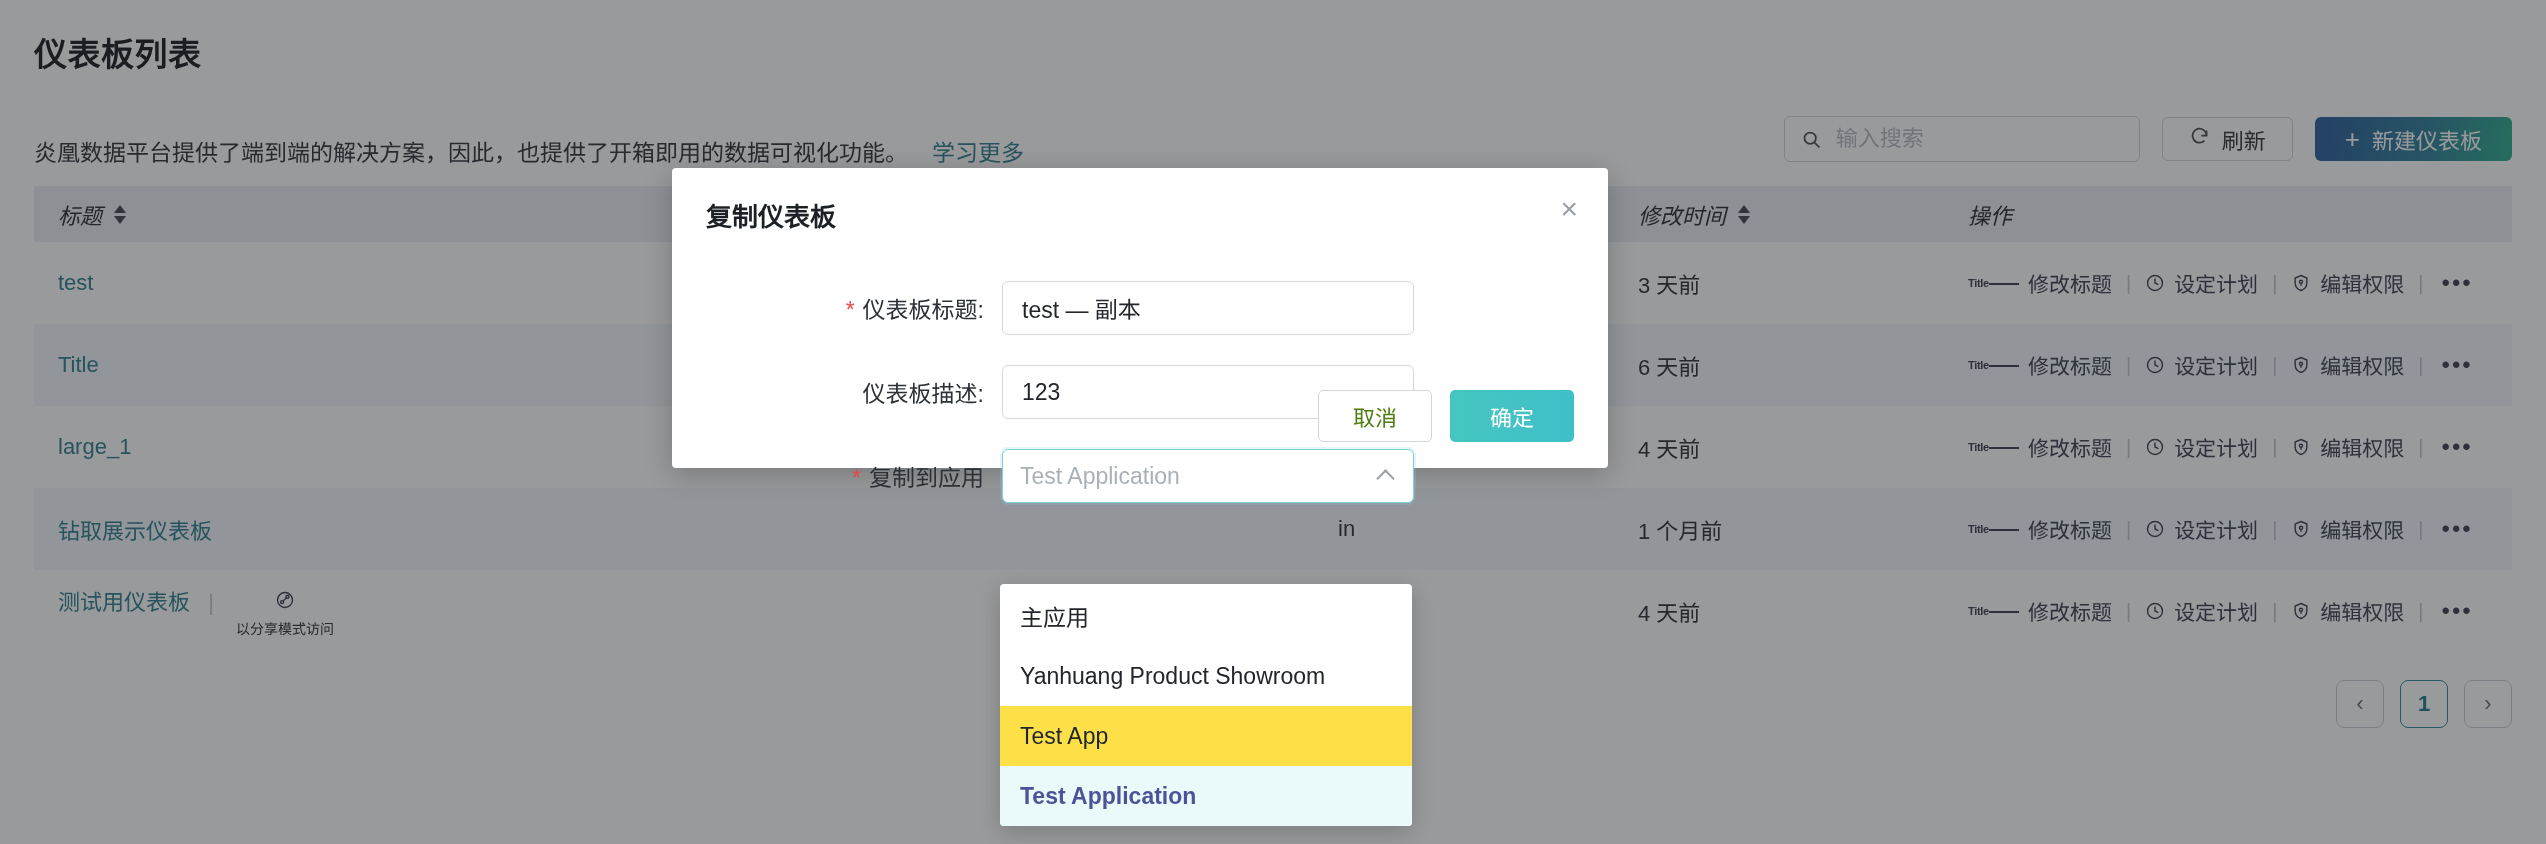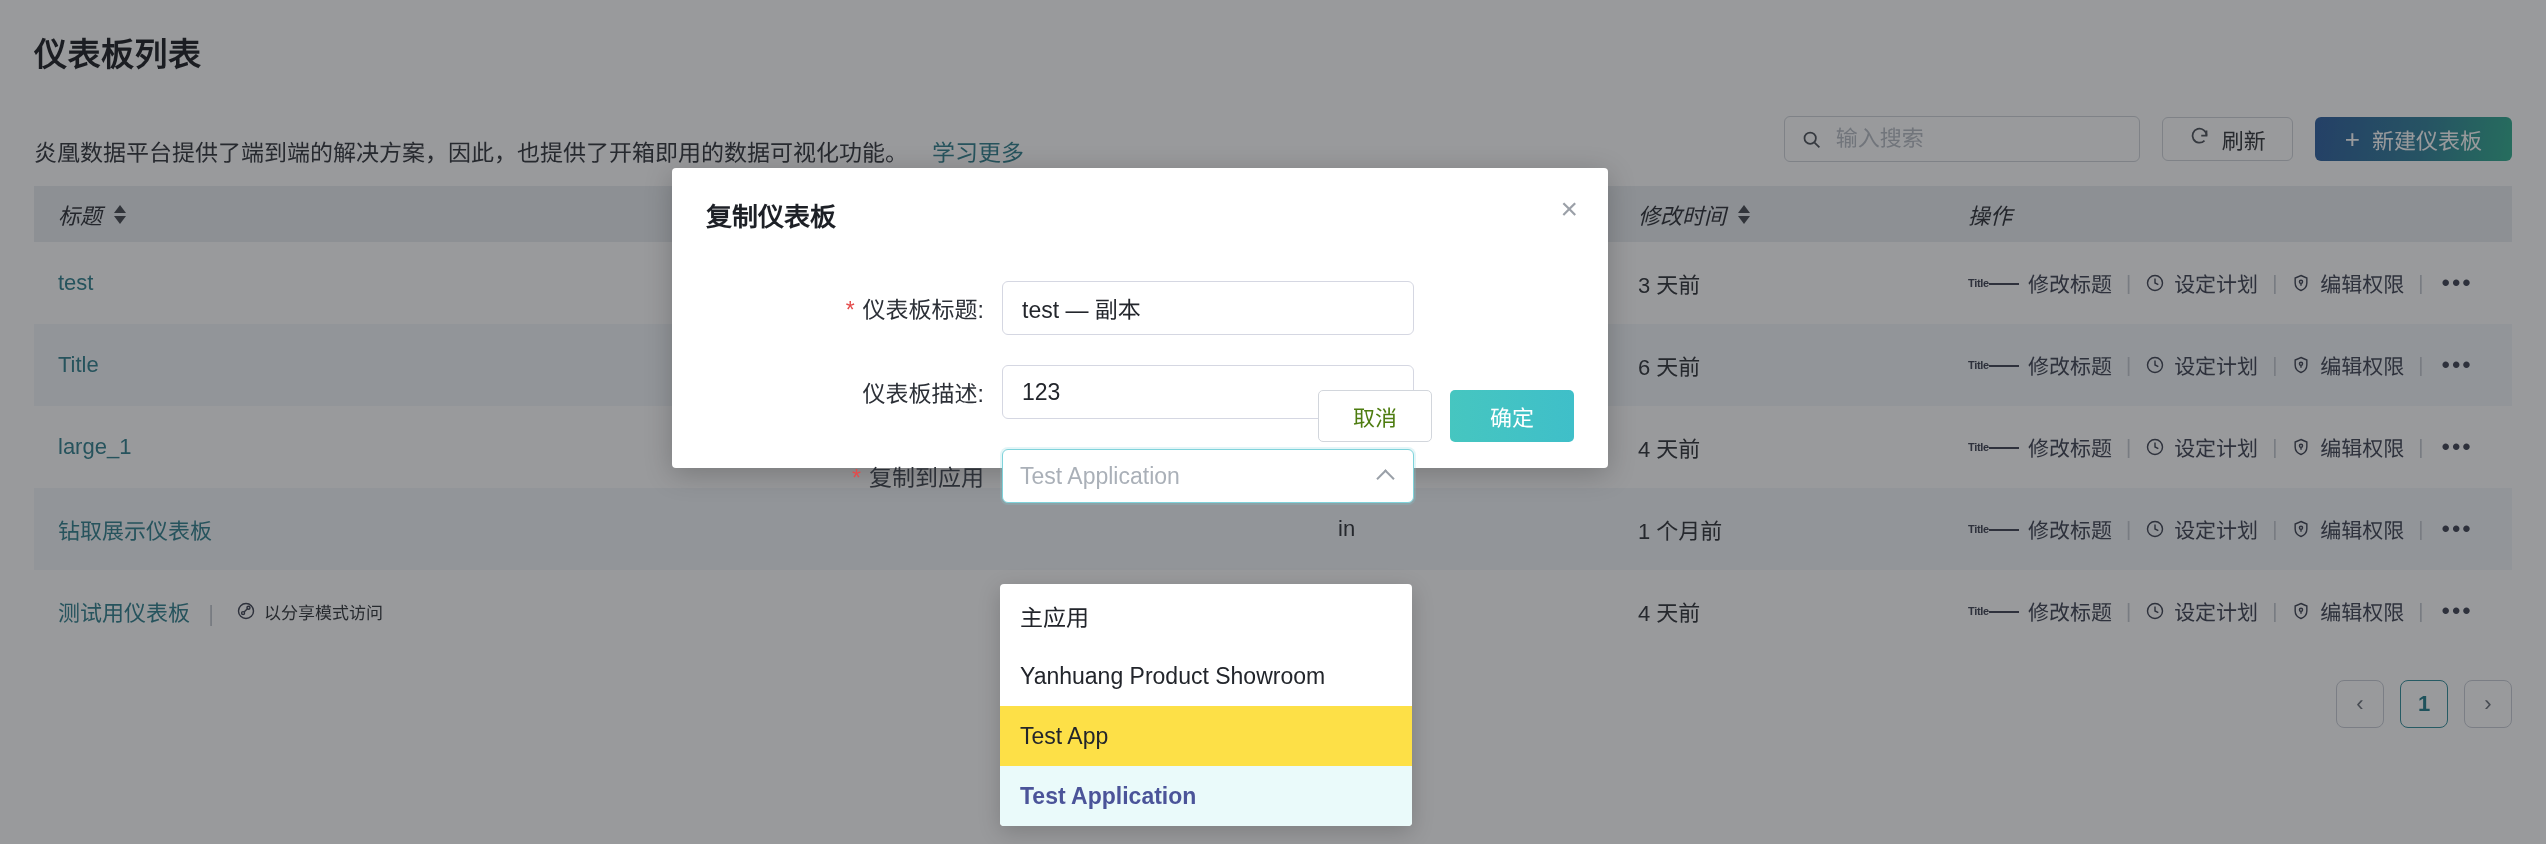--- a/index.html
+++ b/index.html
@@ -126,21 +126,21 @@
     padding: 0 0 0 24px;
     white-space: nowrap;
     vertical-align: middle;
   }
   .table tbody tr:nth-child(odd) { background: #ffffff; }
   .table tbody tr:nth-child(even) { background: #f2f6f9; }
 
   .row-title { color: #2f7f8c; cursor: pointer; }
   .share-tag {
     display: inline-flex; align-items: center; gap: 8px;
-    color: #2f3338; font-size: 17px; margin-left: 4px;
+    color: #2f3338; font-size: 14px; margin-left: 4px; flex-direction: column;
   }
   .sep-v { color: #c3c8cf; margin: 0 12px; }
 
   .actions { display: flex; align-items: center; gap: 0; }
   .action {
     display: inline-flex; align-items: center; gap: 9px;
     color: #3c4150; font-size: 21px; cursor: pointer; white-space: nowrap;
   }
   .action-sep { color: #c3c8cf; margin: 0 14px; font-size: 20px; }
   .dots { letter-spacing: 2px; font-size: 24px; color: #3c4150; cursor: pointer; padding-left: 4px;}

